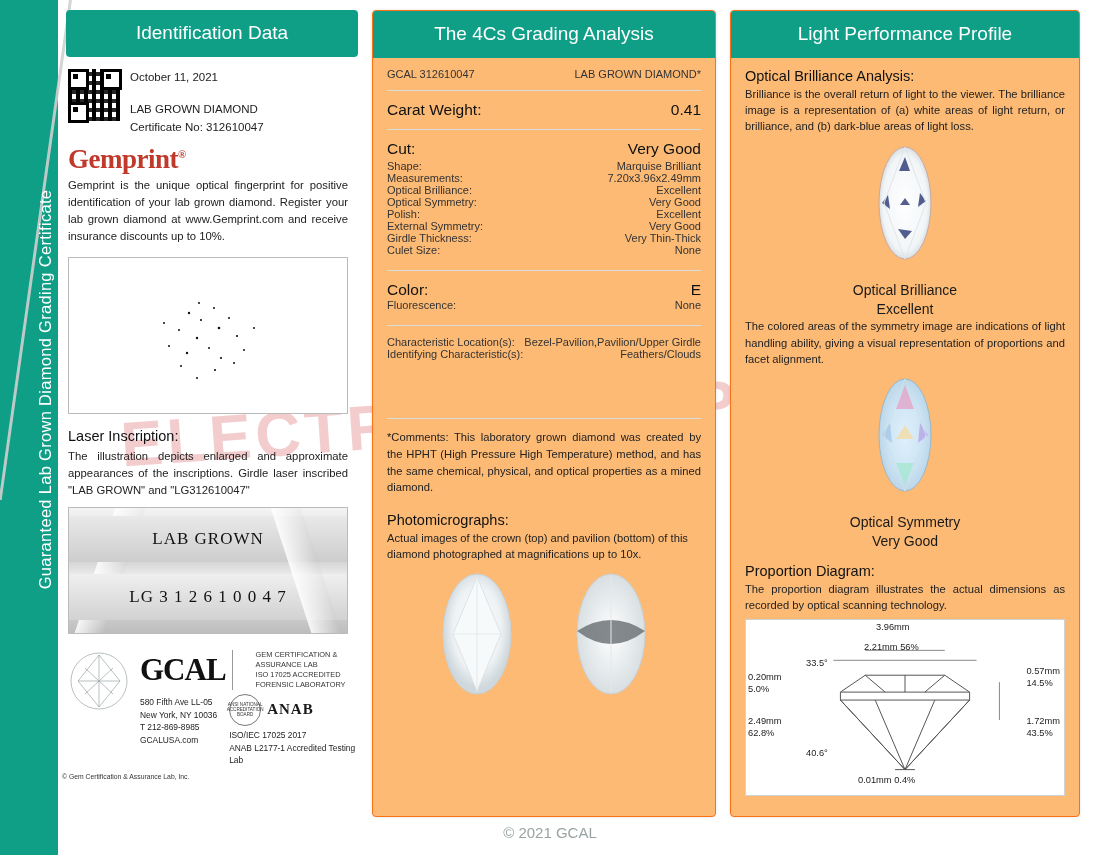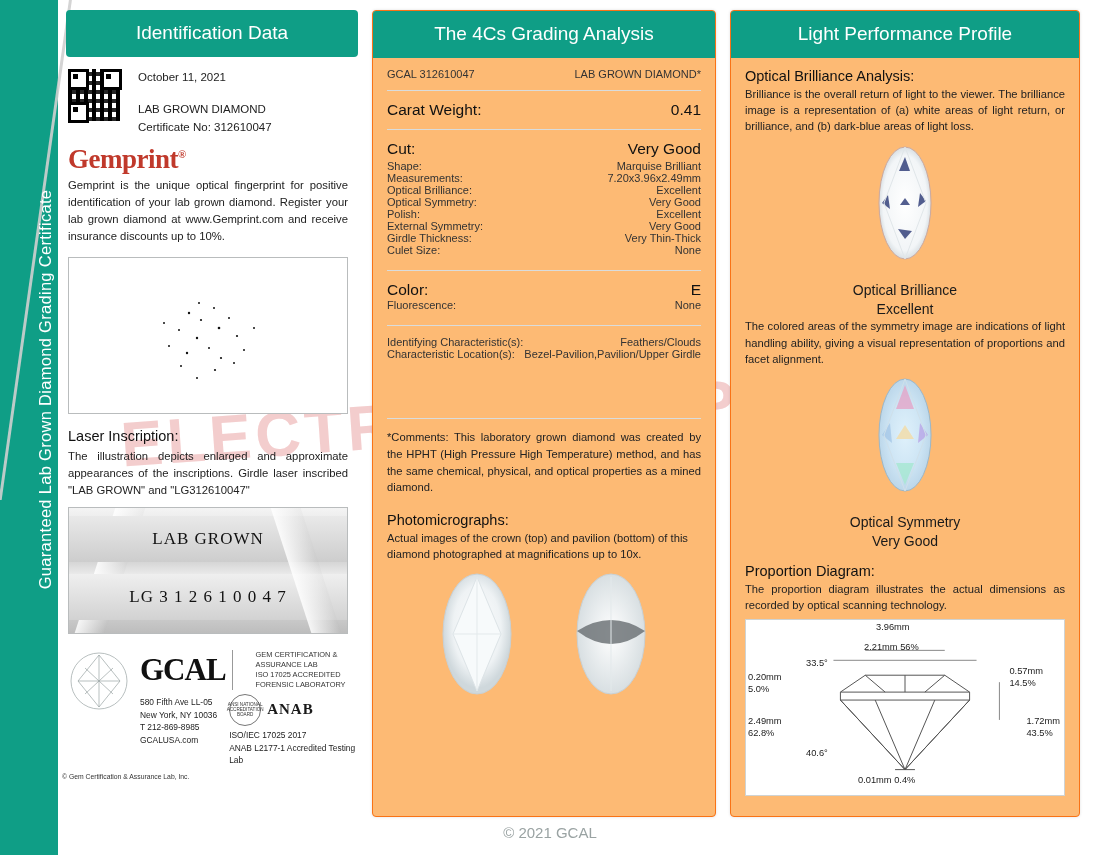--- a/index.html
+++ b/index.html
@@ -83,21 +83,21 @@
     content:"";position:absolute;inset:0;
     background:
       repeating-linear-gradient(0deg,#000 0 4px,transparent 4px 9px);
     mix-blend-mode:multiply;opacity:.85;
   }
   .qr-box{position:relative;width:54px;height:54px;}
   .qr-corner{position:absolute;width:15px;height:15px;border:3px solid #000;background:#fff;}
   .qr-c1{left:0;top:0}.qr-c2{right:0;top:0}.qr-c3{left:0;bottom:0}
   .qr-corner i{display:block;width:5px;height:5px;background:#000;margin:2px;}
 
-  .p1-top{display:flex;gap:16px;align-items:flex-start;padding-left:10px;}
+  .p1-top{display:flex;gap:8px;align-items:flex-start;padding-left:10px;}
   .p1-top .meta{font-size:11.5px;line-height:1.55;color:#222;}
   .gemprint{
     font-family:"Liberation Serif",serif;font-size:27px;color:#c0392b;font-weight:bold;
     letter-spacing:-.5px;margin:8px 0 2px 10px;
   }
   .gemprint sup{font-size:11px;vertical-align:super;}
   .gp-text{font-size:11.3px;line-height:1.5;text-align:justify;color:#222;margin:0 10px 0 10px;}
   .plot-box{
     margin:12px 10px 0 10px;height:155px;border:1px solid #b9bcbd;background:#fff;position:relative;overflow:hidden;
   }
@@ -339,26 +339,26 @@
       <span class="big-val">E</span>
     </div>
     <div class="row">
       <span class="small-label">Fluorescence:</span>
       <span class="small-val">None</span>
     </div>
 
     <div class="hr" style="margin-top:14px"></div>
 
     <div class="row">
+      <span class="small-label">Characteristic Location(s):</span>
+      <span class="small-val">Bezel-Pavilion,Pavilion/Upper Girdle</span>
+    </div>
+    <div class="row">
       <span class="small-label">Identifying Characteristic(s):</span>
       <span class="small-val">Feathers/Clouds</span>
-    </div>
-    <div class="row">
-      <span class="small-label">Characteristic Location(s):</span>
-      <span class="small-val">Bezel-Pavilion,Pavilion/Upper Girdle</span>
     </div>
 
     <div class="hr" style="margin-top:58px"></div>
 
     <div class="comment">*Comments: This laboratory grown diamond was created by the HPHT (High Pressure High Temperature) method, and has the same chemical, physical, and optical properties as a mined diamond.</div>
 
     <div class="sec-title" style="margin:16px 0 2px 0">Photomicrographs:</div>
     <div class="pm-note">Actual images of the crown (top) and pavilion (bottom) of this diamond photographed at magnifications up to 10x.</div>
 
     <div class="pm-imgs">
@@ -473,21 +473,21 @@
         </g>
       </svg>
       <div class="pd-label" style="left:130px;top:2px">3.96mm</div>
       <div class="pd-label" style="left:118px;top:22px">2.21mm 56%</div>
       <div class="pd-label" style="left:60px;top:38px">33.5°</div>
       <div class="pd-label" style="left:60px;top:128px">40.6°</div>
       <div class="pd-label" style="left:2px;top:52px;white-space:pre-line">0.20mm
 5.0%</div>
       <div class="pd-label" style="left:2px;top:96px;white-space:pre-line">2.49mm
 62.8%</div>
-      <div class="pd-label" style="right:21px;top:46px;white-space:pre-line;text-align:left">0.57mm
+      <div class="pd-label" style="right:4px;top:46px;white-space:pre-line;text-align:left">0.57mm
 14.5%</div>
       <div class="pd-label" style="right:4px;top:96px;white-space:pre-line;text-align:left">1.72mm
 43.5%</div>
       <div class="pd-label" style="left:112px;top:155px">0.01mm 0.4%</div>
     </div>
   </div>
 </div>
 
 <div class="copyright">© 2021 GCAL</div>
 

